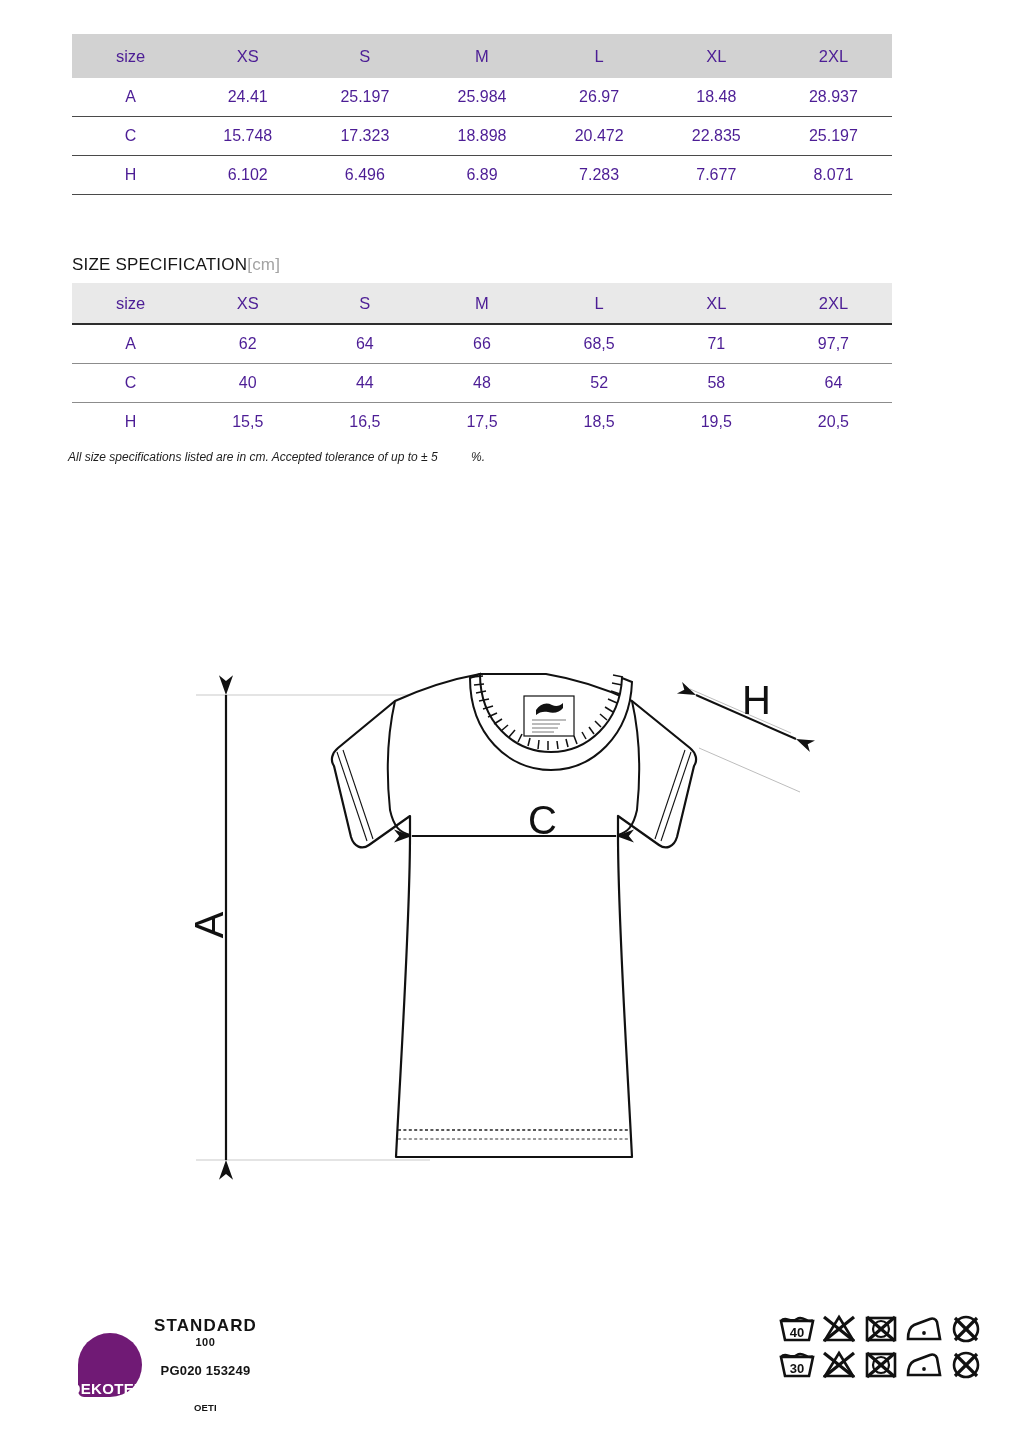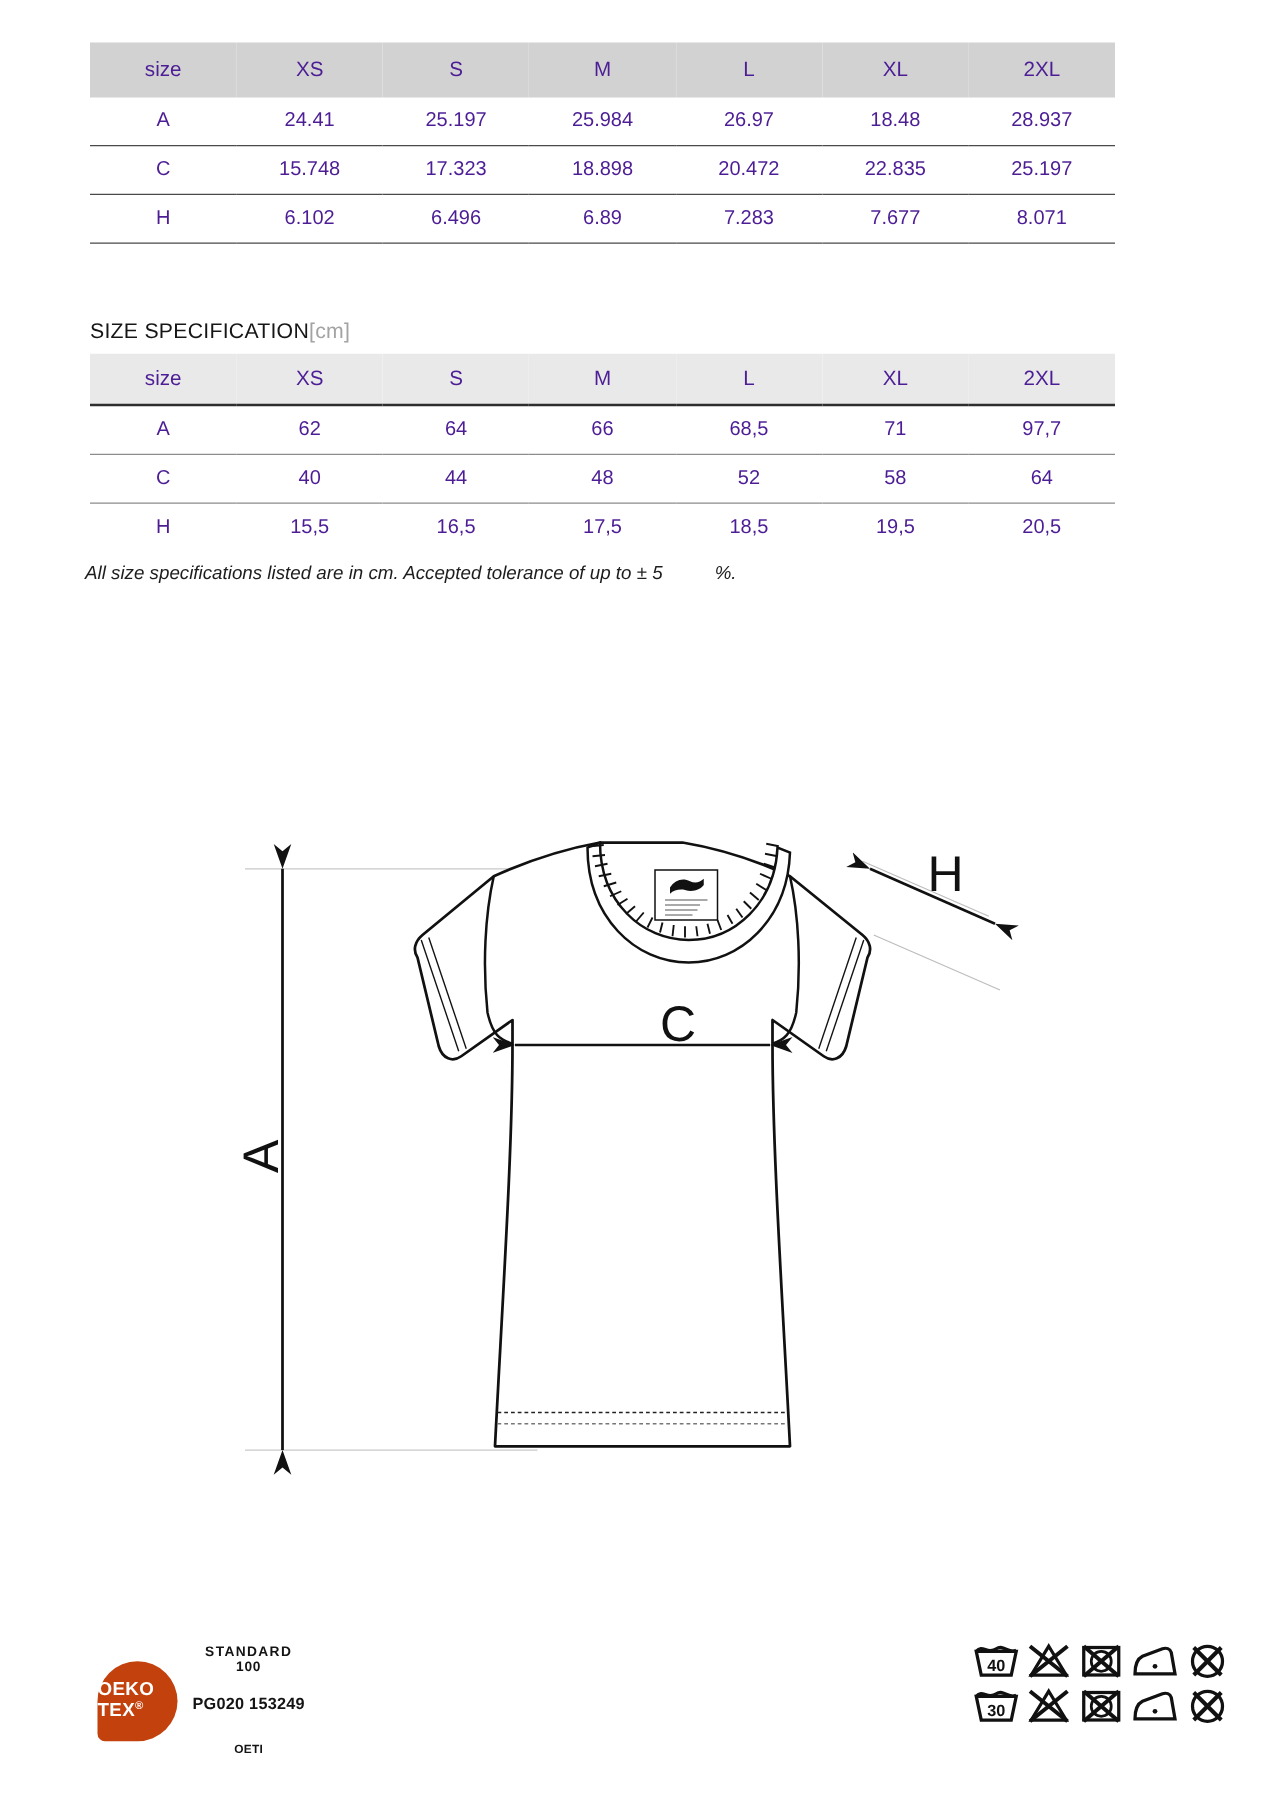--- a/index.html
+++ b/index.html
@@ -57,21 +57,21 @@
   
   .t-cm thead tr { background: #e9e9e9; }
   .t-cm thead th { height: 40px; border-bottom: 2px solid #2e2e2e; }
   .t-cm tbody tr td { border-bottom: 1.4px solid #8c8c8c; }
   .t-cm tbody tr:last-child td { border-bottom: none; }
 
   .footnote {
     position: absolute;
     left: 68px;
     top: 450px;
-    font-size: 15px;
+    font-size: 12px;
     font-style: italic;
     color: #1d1d1d;
     white-space: pre;
   }
 
   
   .diagram {
     position: absolute;
     left: 180px;
     top: 660px;
@@ -95,39 +95,39 @@
   .oeko {
     position: absolute;
     left: 78px;
     top: 1316px;
     display: flex;
     align-items: center;
   }
   .oeko-mark {
     width: 64px;
     height: 64px;
-    background: #c2410c;
+    background: #701a75;
     border-radius: 50% 50% 50% 6px;
     transform: rotate(0deg);
     display: flex;
-    flex-direction: column;
-    align-items: flex-start;
+    flex-direction: row;
+    align-items: flex-end;
     justify-content: center;
     color: #ffffff;
     font-weight: bold;
     line-height: 1.04;
   }
   .oeko-mark span { font-size: 15px; letter-spacing: .3px; }
   .oeko-mark .reg { font-size: 9px; vertical-align: super; }
   .oeko-text {
     margin-left: 12px;
     text-align: center;
     color: #141414;
   }
-  .oeko-std { font-size: 11px; font-weight: bold; letter-spacing: 1.1px; }
+  .oeko-std { font-size: 17px; font-weight: bold; letter-spacing: 1.1px; }
   .oeko-num { font-size: 11px; font-weight: bold; letter-spacing: .6px; }
   .oeko-cert { font-size: 13px; font-weight: bold; margin-top: 15px; letter-spacing: .2px; }
   .oeko-body { font-size: 9.5px; font-weight: bold; letter-spacing: .2px; margin-top: 24px; }
 
   
   .care {
     position: absolute;
     left: 778px;
     top: 1312px;
     display: flex;

